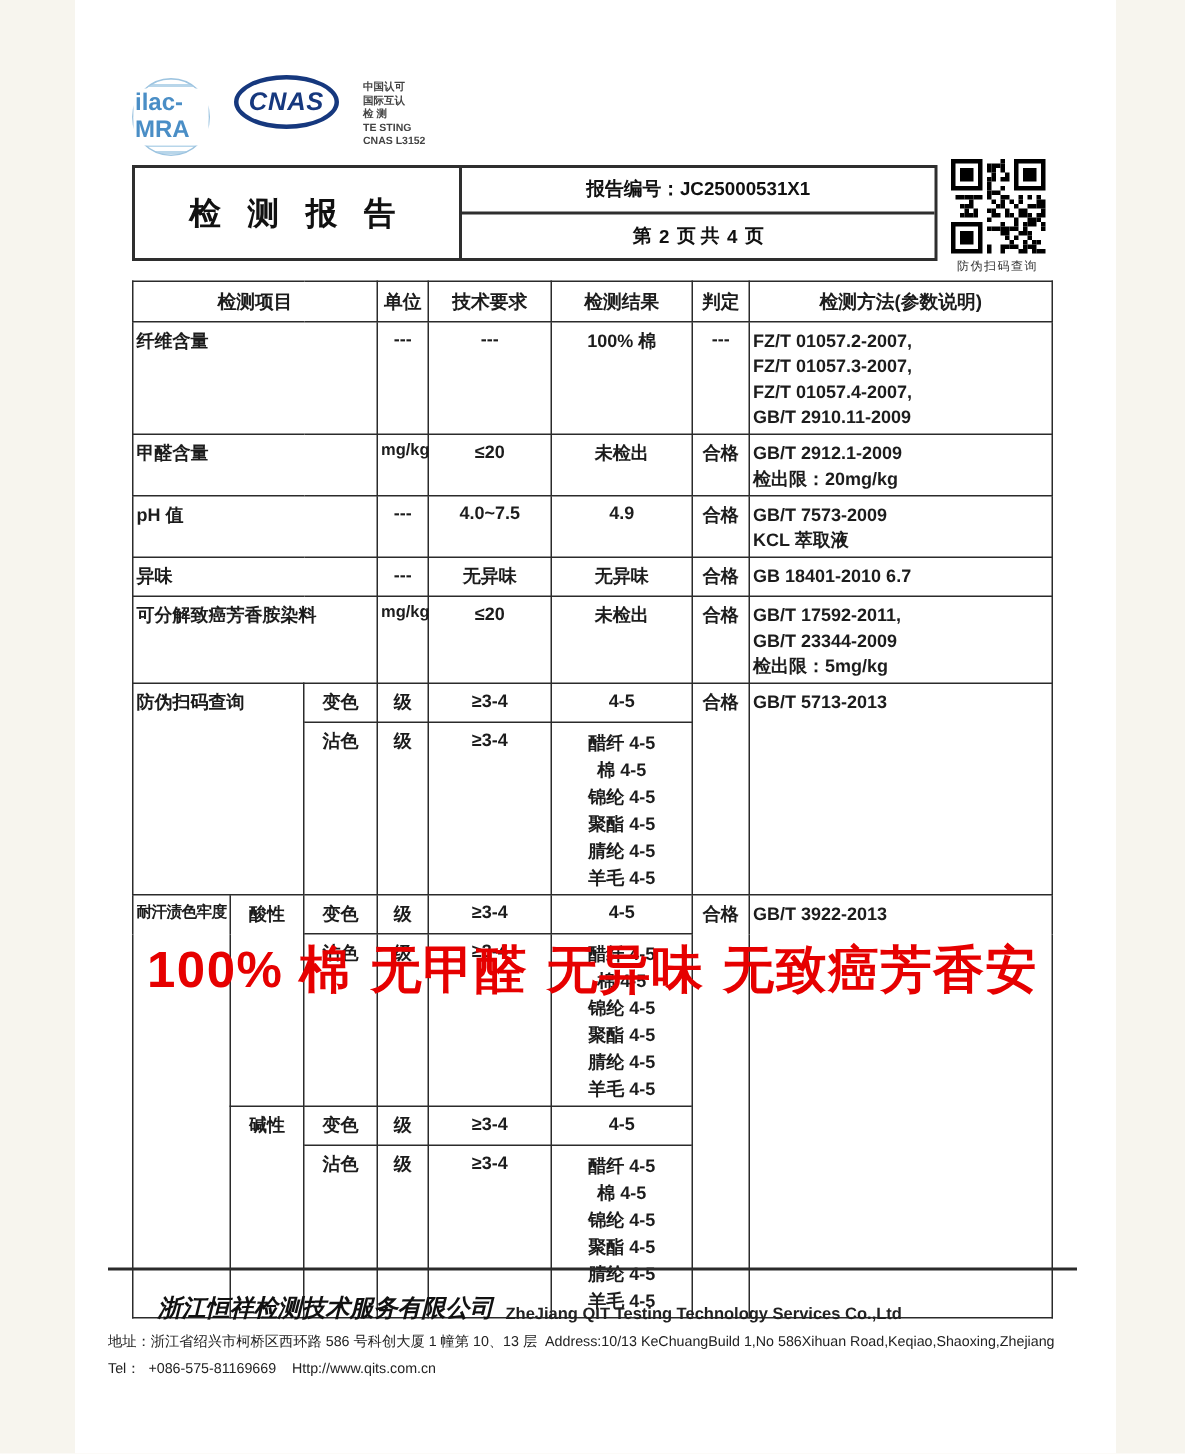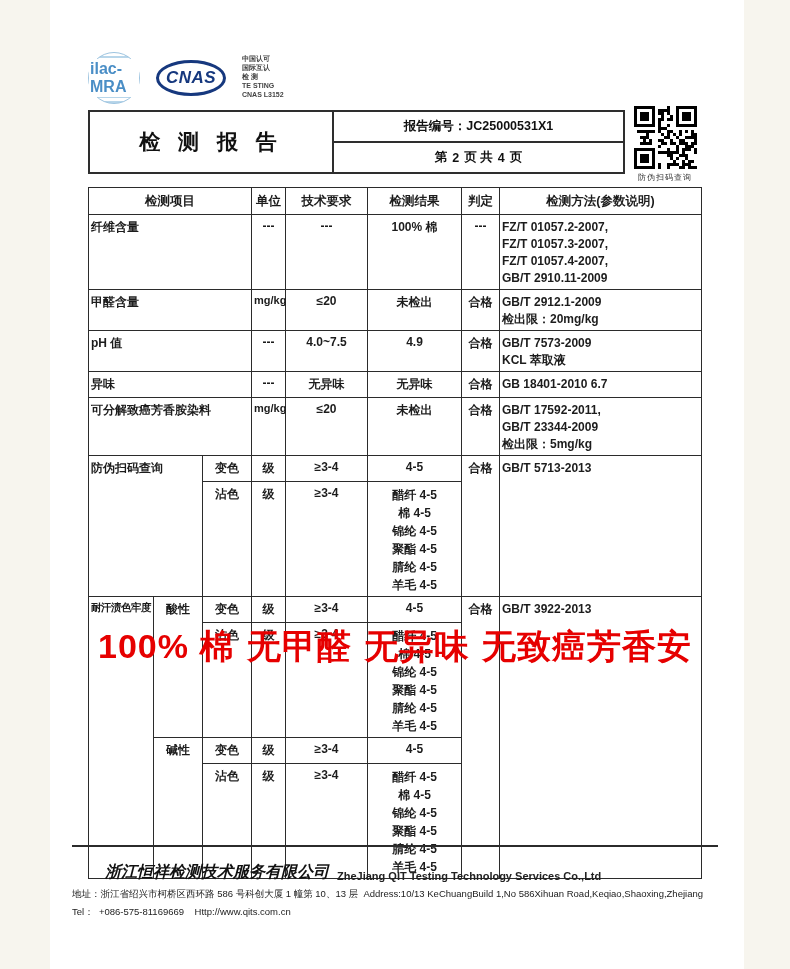--- a/index.html
+++ b/index.html
@@ -12,36 +12,36 @@
   .cma { width:68px; text-align:center; }
   .cma-mark { position:relative; width:64px; height:40px; border:4px solid #c8201c; border-radius:12px;
               color:#c8201c; font-weight:bold; font-size:24px; line-height:32px; letter-spacing:2px; }
   .cma-mark::before { content:""; position:absolute; right:-5px; top:-5px; width:16px; height:9px; background:#fff; }
   .cma-mark::after { content:""; position:absolute; left:-5px; bottom:-5px; width:16px; height:9px; background:#fff; }
   .cma-number { margin-top:3px; color:#c8201c; font-size:10.5px; font-weight:bold; letter-spacing:0.2px; }
   .ilac { position:relative; width:52px; height:52px; margin-top:2px; border-radius:50%;
           background:repeating-linear-gradient(0deg,#b8d6ea 0 2px,#ffffff 2px 5px);
           border:1px solid #9dc4e0; display:flex; align-items:center; justify-content:center; }
   .ilac span { background:#ffffff; color:#4a8ec6; font-weight:bold; font-size:16px; padding:1px 1px; }
-  .cnas { margin-top:10px; width:70px; height:36px; border:3px solid #16387e; border-radius:50%;
+  .cnas { width:70px; height:36px; border:3px solid #16387e; border-radius:50%;
           display:flex; align-items:center; justify-content:center; }
   .cnas span { color:#16387e; font-weight:bold; font-style:italic; font-size:17px; letter-spacing:0.5px; }
   .cert-text { margin-top:4px; font-size:7px; line-height:9px; color:#444; font-weight:bold; white-space:pre-line; }
 
   .qit { position:absolute; left:578px; top:57px; }
   .qit-row { display:flex; align-items:flex-end; gap:6px; }
   .qit-en { position:relative; color:#1c5cab; font-weight:900; font-size:27px; line-height:27px; font-style:italic; }
   .qit-en::before { content:""; position:absolute; left:27px; top:-6px; width:10px; height:6px;
                     background:#72b72e; border-radius:0 8px 0 8px; transform:rotate(-20deg); }
   .qit-cn { color:#1c5cab; font-weight:900; font-size:22px; line-height:24px; }
   .qit-tag { margin-top:2px; color:#72b72e; font-size:7.5px; letter-spacing:0.6px; font-weight:bold; }
 
   
   .title-box { position:absolute; left:88px; top:110px; width:537px; height:64px; border:2px solid #2e2e2e; display:flex; }
-  .title-left { width:244px; border-right:2px solid #2e2e2e; display:flex; align-items:center; justify-content:center; }
+  .title-left { width:218px; border-right:2px solid #2e2e2e; display:flex; align-items:center; justify-content:center; }
   .title-left span { font-size:21px; font-weight:900; color:#111; letter-spacing:6px; }
   .title-right { flex:1; display:flex; flex-direction:column; }
   .title-right .rno { height:31px; border-bottom:2px solid #2e2e2e; display:flex; align-items:center; justify-content:center;
                       font-size:12.5px; font-weight:bold; color:#111; }
   .title-right .pg { flex:1; display:flex; align-items:center; justify-content:center; gap:5px;
                      font-size:12.5px; font-weight:600; color:#111; }
   .pg b { font-weight:900; }
 
   
   .qr-block { position:absolute; left:630px; top:106px; width:70px; text-align:center; }

